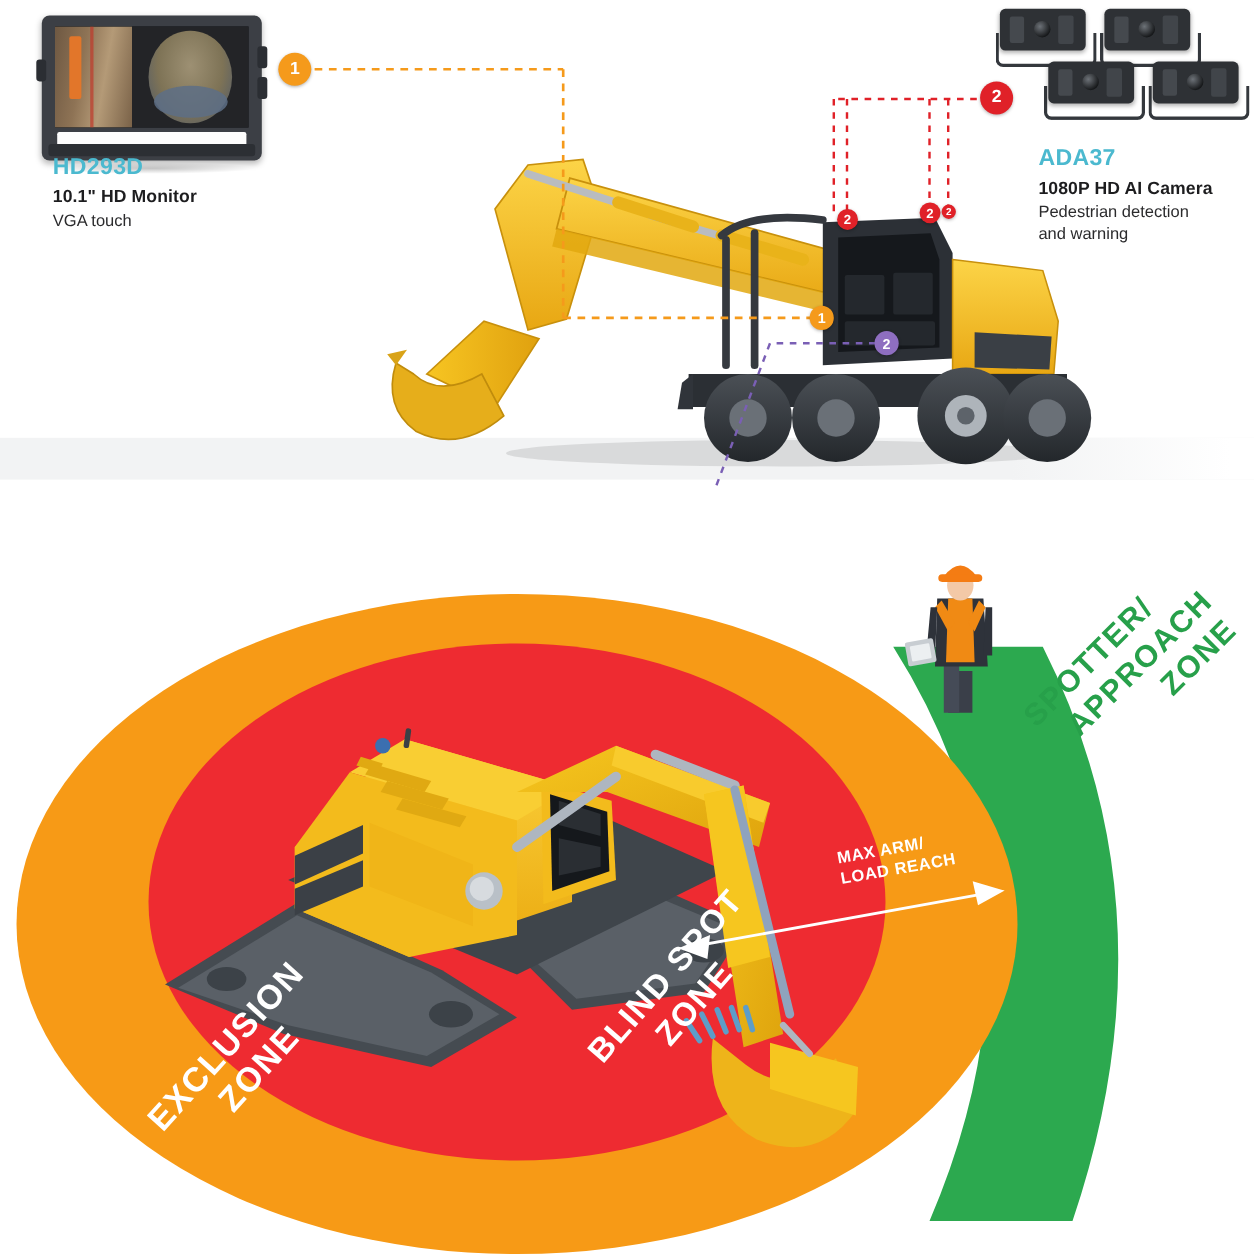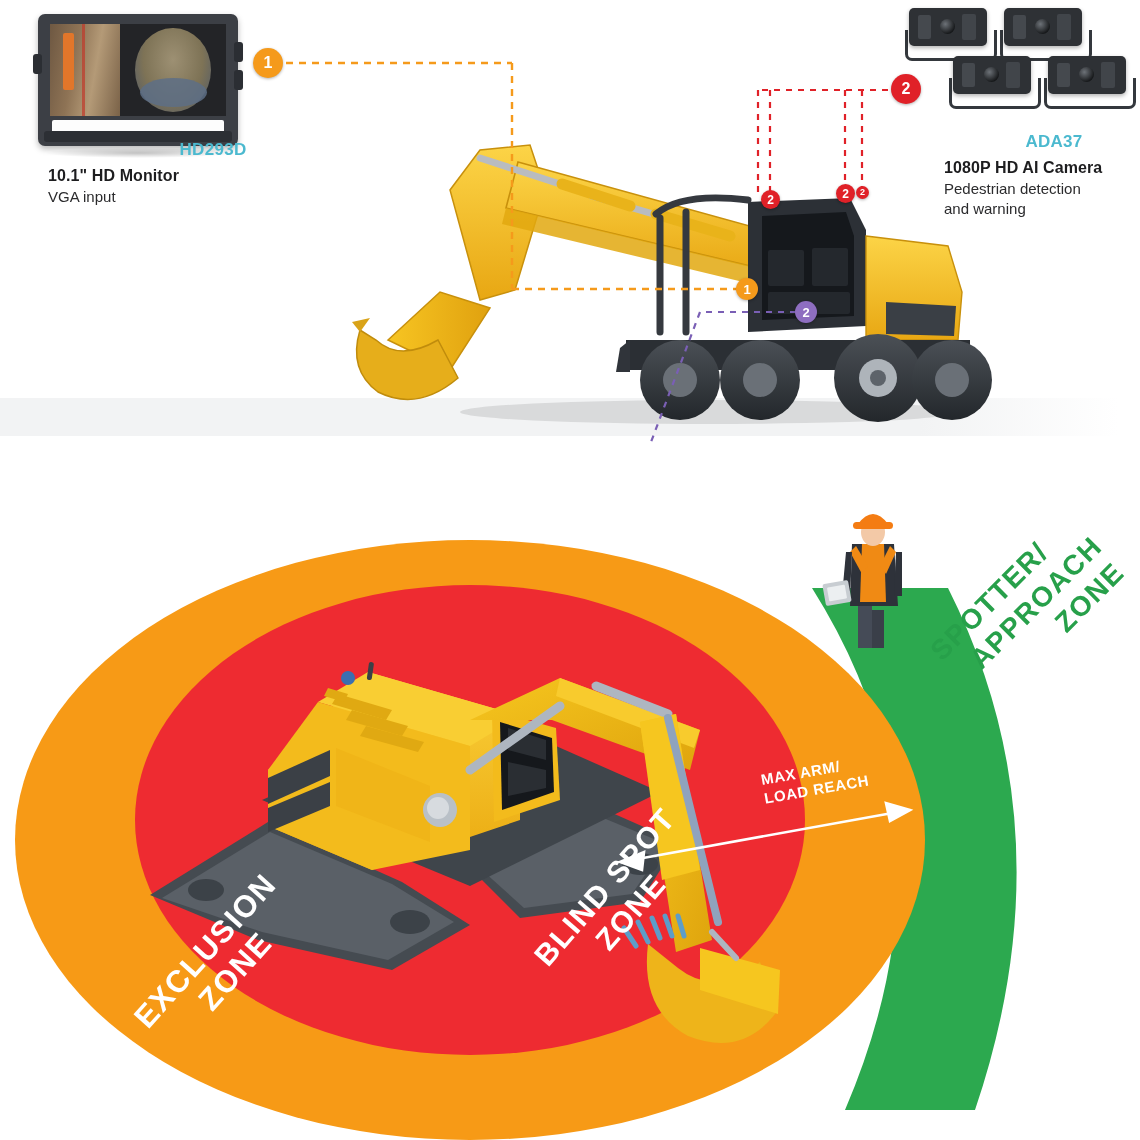--- a/index.html
+++ b/index.html
@@ -40,21 +40,21 @@
   .cam{position:absolute;width:86px;height:52px;}
   .cam-body{position:absolute;left:4px;top:0;width:78px;height:38px;background:#2e3135;border-radius:5px;
         box-shadow:0 2px 4px rgba(0,0,0,.3);}
   .cam-body:before{content:"";position:absolute;left:9px;top:7px;width:13px;height:24px;background:#45494e;border-radius:2px;}
   .cam-body:after{content:"";position:absolute;right:11px;top:6px;width:14px;height:26px;background:#41454a;border-radius:2px;}
   .cam-lens{position:absolute;left:50%;top:50%;width:15px;height:15px;margin:-8px 0 0 -8px;border-radius:50%;
         background:radial-gradient(circle at 36% 34%,#6d7278,#16181a 72%);}
   .cam-brkt{position:absolute;left:0;top:22px;width:86px;height:28px;border:3px solid #34383d;
         border-top:none;border-radius:0 0 7px 7px;}
   
-  .lbl-model{font-size:17px;font-weight:700;color:#4bb9cf;letter-spacing:.3px;text-align:center;}
+  .lbl-model{font-size:21px;font-weight:700;color:#4bb9cf;letter-spacing:.3px;}
   .lbl-title{font-size:16px;font-weight:700;color:#1d1d1f;margin-top:7px;letter-spacing:.1px;}
   .lbl-line{font-size:15px;color:#2b2b2d;margin-top:3px;}
   #label-monitor{position:absolute;left:48px;top:140px;width:330px;}
   #label-camera{position:absolute;left:944px;top:132px;width:220px;}
   
   .badge{position:absolute;border-radius:50%;display:flex;align-items:center;justify-content:center;
         color:#fff;font-weight:700;line-height:1;box-shadow:0 1px 3px rgba(0,0,0,.3);}
   .badge.b-orange{background:#f59a1b;}
   .badge.b-red{background:#e02128;}
   .badge.b-purple{background:#8e6ec0;}
@@ -232,21 +232,21 @@
   <div class="badge b-red" id="badge-2-main">2</div>
   <div class="badge b-orange" id="badge-1-cab">1</div>
   <div class="badge b-purple" id="badge-2-cab">2</div>
   <div class="badge b-red" id="badge-2-roof-a">2</div>
   <div class="badge b-red" id="badge-2-roof-b">2</div>
   <div class="badge b-red" id="badge-2-roof-c">2</div>
 
   <div id="label-monitor">
     <div class="lbl-model">HD293D</div>
     <div class="lbl-title">10.1" HD Monitor</div>
-    <div class="lbl-line">VGA input</div>
+    <div class="lbl-line">VGA touch</div>
   </div>
 
   <div id="label-camera">
     <div class="lbl-model">ADA37</div>
     <div class="lbl-title">1080P HD AI Camera</div>
     <div class="lbl-line">Pedestrian detection</div>
     <div class="lbl-line">and warning</div>
   </div>
 </div>
 

